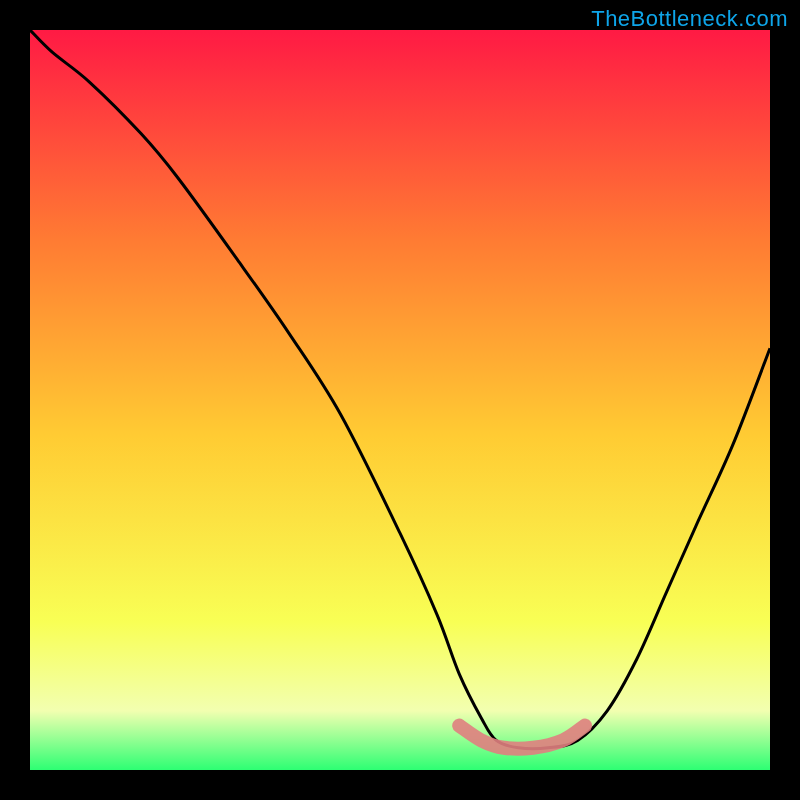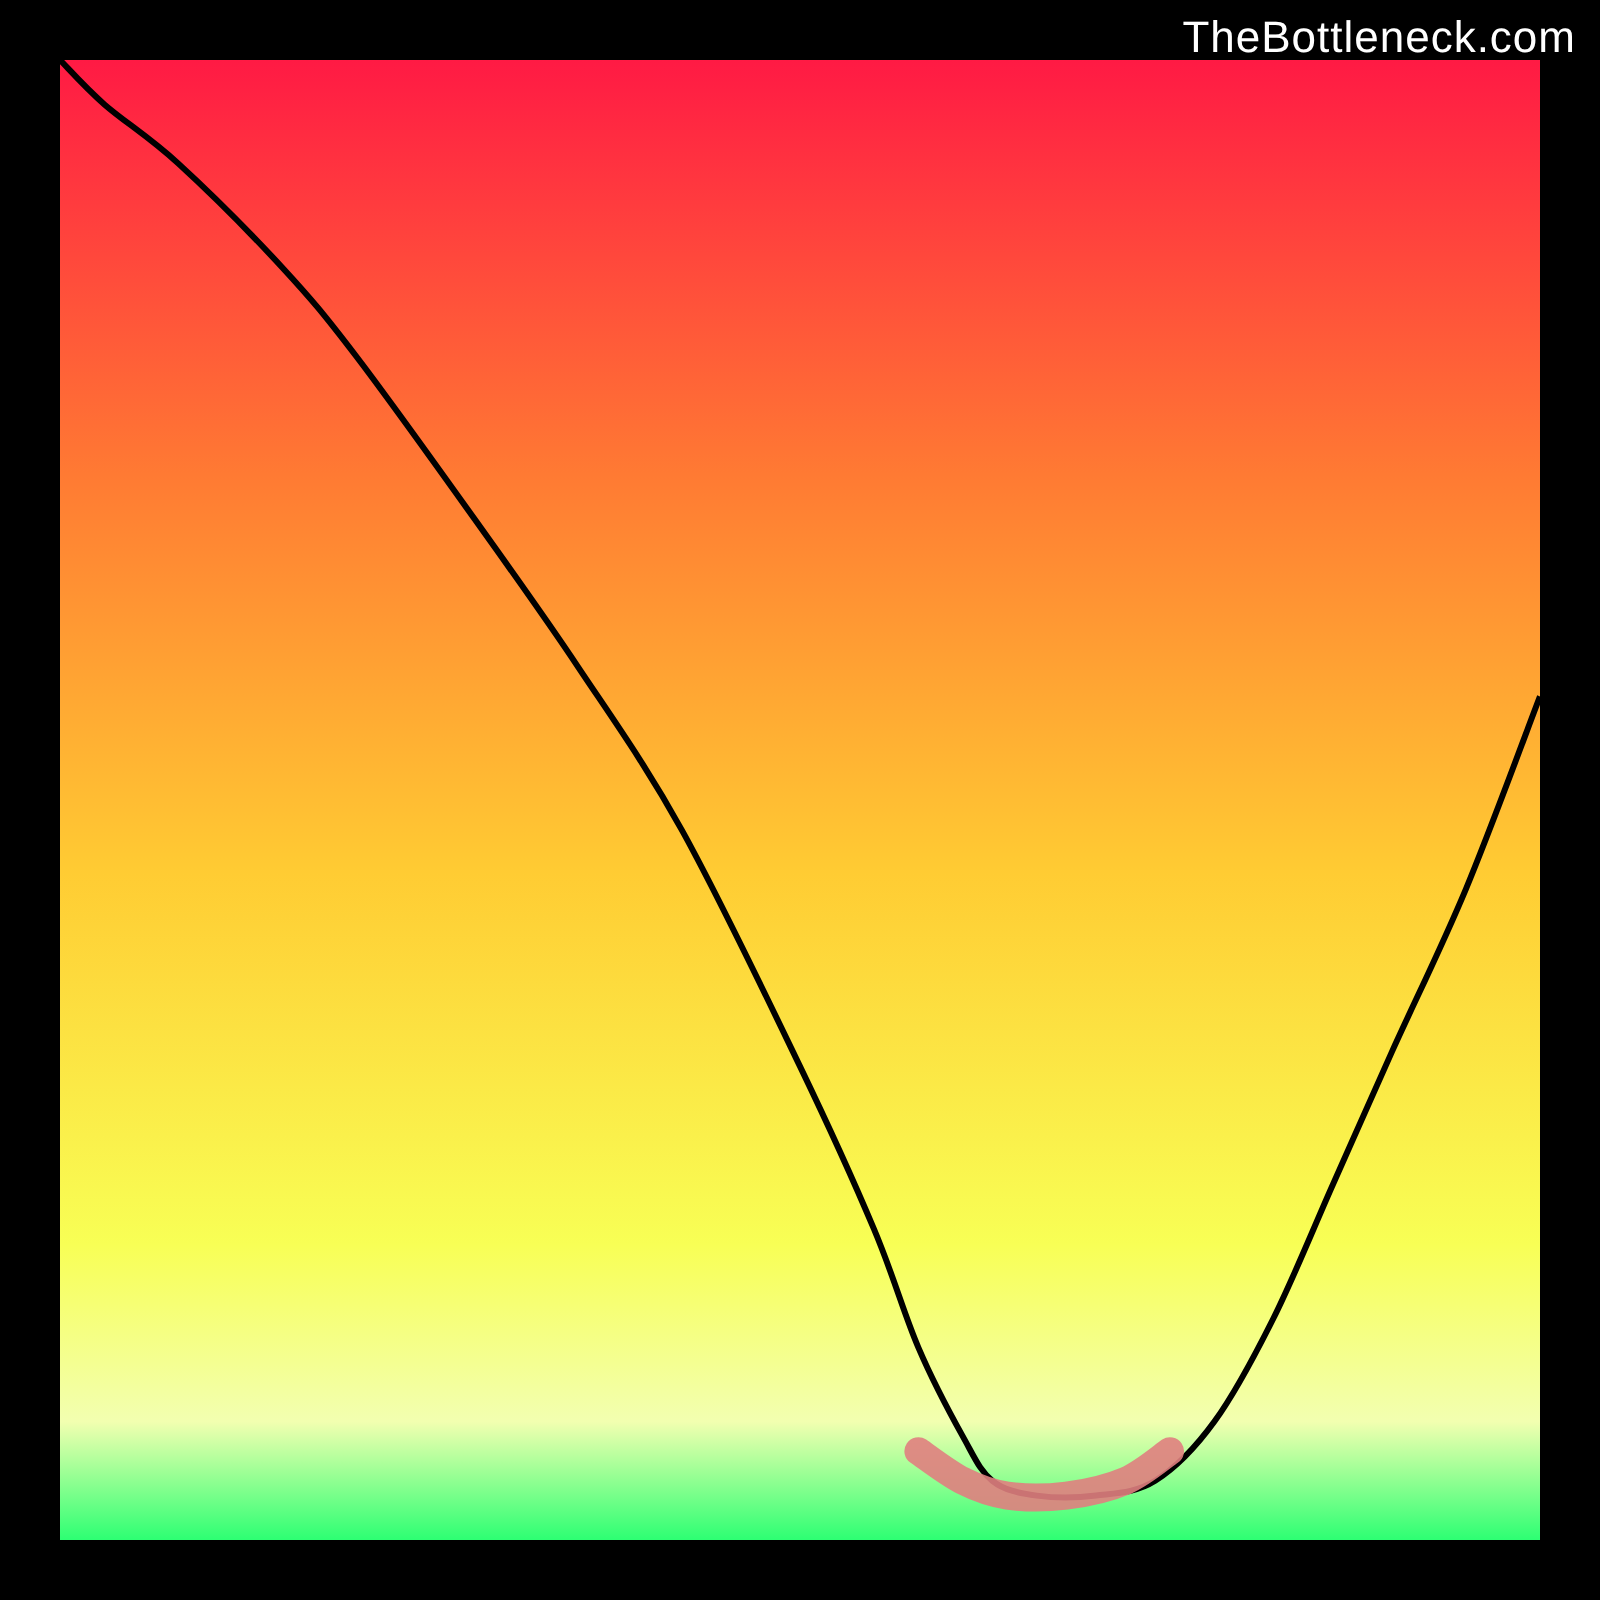--- a/index.html
+++ b/index.html
@@ -22,21 +22,21 @@
     top: 30px;
     width: 740px;
     height: 740px;
   }
   .watermark {
     position: absolute;
     top: 6px;
     right: 12px;
     font-family: Arial, Helvetica, sans-serif;
     font-size: 22px;
-    color: #ffffff;
+    color: #0ea5e9;
     letter-spacing: 0.5px;
     text-align: center;
   }
 </style>
 </head>
 <body>
 
 <div class="wrap">
   <div class="watermark">TheBottleneck.com</div>
   <svg class="plot" viewBox="0 0 740 740" preserveAspectRatio="none">

